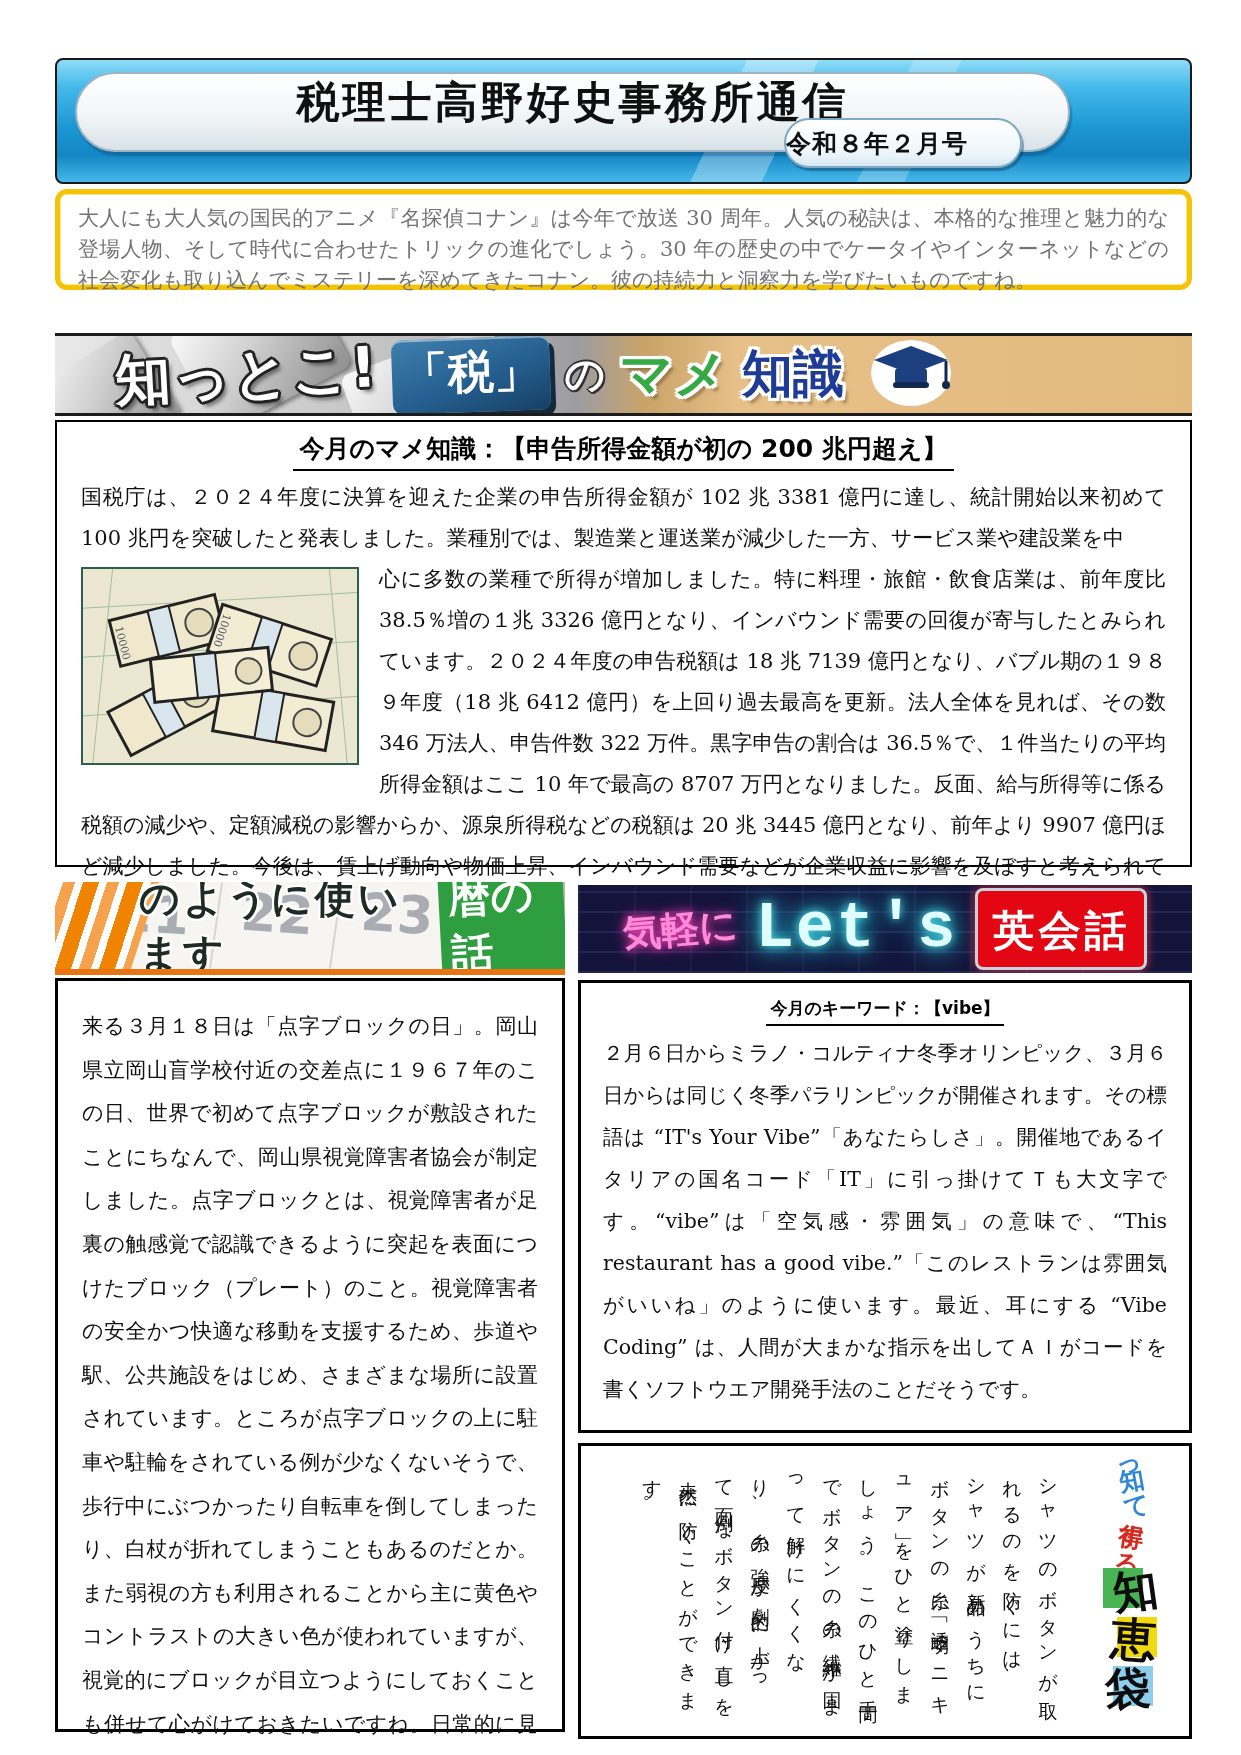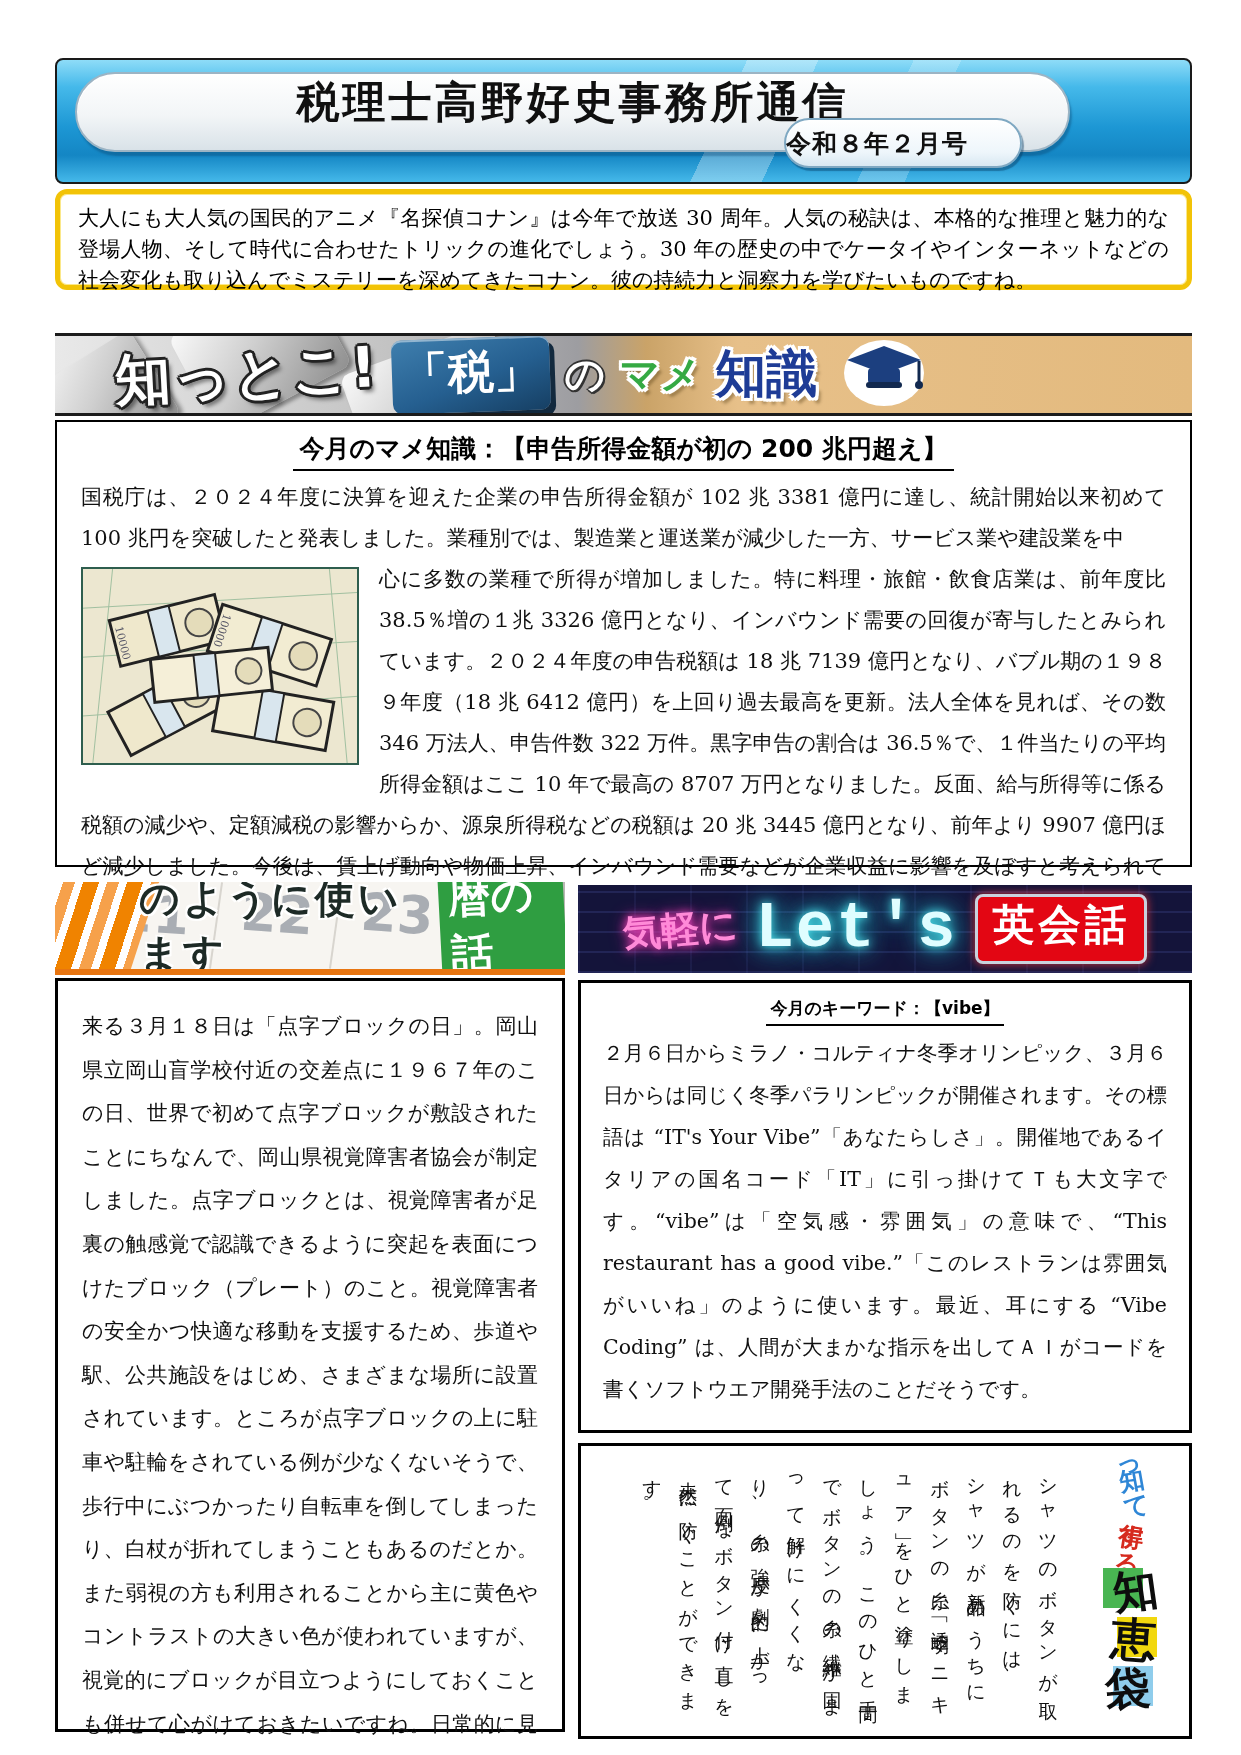--- a/index.html
+++ b/index.html
@@ -24,21 +24,21 @@
     border:2px solid #7fa8c2; border-radius:28px;
     box-shadow:2px 3px 1px rgba(6,60,100,.45), inset 0 1px 0 #fff;
     display:flex; align-items:center; }
   .issue-badge .issue { font-family:"DejaVu Sans","Liberation Sans",sans-serif; font-weight:bold;
     font-size:25px; color:#101010; letter-spacing:1px; }
 
   
   .intro-box { position:absolute; left:55px; top:189px; width:1137px; height:101px;
     background:#ffffff; border:5px solid #f2c307; border-radius:12px;
     box-shadow:inset 0 0 0 1px #fbe88a; padding:9px 18px; }
-  .intro-box .intro-text { font-size:21px; line-height:31px; color:#000000; text-align:justify; }
+  .intro-box .intro-text { font-size:21px; line-height:31px; color:#737373; text-align:justify; }
 
   
   .tax-banner { position:absolute; left:55px; top:333px; width:1137px; height:83px;
     background:linear-gradient(90deg,#e9e9e9 0%,#c2c2c2 30%,#9d9da1 46%,#caa368 52%,#e7c089 60%,#e3ba7e 100%);
     border-top:3px solid #1c1c1c; border-bottom:3px solid #1c1c1c; overflow:hidden; }
   .key-shape { position:absolute; border-radius:10px;
     background:linear-gradient(145deg,#fafafa 0%,#cfcfcf 45%,#8f8f8f 100%);
     box-shadow:3px 4px 4px rgba(0,0,0,.35); }
   .k1 { width:150px; height:110px; left:130px; top:-40px; transform:rotate(-28deg); }
   .k2 { width:160px; height:120px; left:300px; top:10px; transform:rotate(-20deg); }
@@ -46,21 +46,21 @@
   .tax-banner-row { position:absolute; inset:0; display:flex; align-items:center; gap:14px; padding-left:60px; }
   .tb-shittoko { font-family:"DejaVu Sans","Liberation Sans",sans-serif; font-weight:bold; font-size:56px;
     color:#ffffff; letter-spacing:2px; transform:rotate(-3deg);
     text-shadow:-3px 0 #222,3px 0 #222,0 -3px #222,0 3px #222,-2px -2px #222,2px 2px #222,2px -2px #222,-2px 2px #222,4px 5px 4px rgba(0,0,0,.5); }
   .tb-keycap { background:linear-gradient(160deg,#3f7fae 0%,#255f90 55%,#163f63 100%);
     border-radius:10px; padding:4px 10px 8px 10px; box-shadow:5px 6px 0 #12293e, inset 0 2px 0 rgba(255,255,255,.45);
     transform:rotate(-2deg); }
   .tb-keycap span { font-family:"DejaVu Sans","Liberation Sans",sans-serif; font-weight:bold; font-size:46px; color:#ffffff; }
   .tb-no { font-family:"DejaVu Sans","Liberation Sans",sans-serif; font-weight:bold; font-size:40px; color:#ffffff;
     text-shadow:-2px 0 #333,2px 0 #333,0 -2px #333,0 2px #333,2px 2px #333; }
-  .tb-mame { font-family:"DejaVu Sans","Liberation Sans",sans-serif; font-weight:bold; font-size:40px; color:#35a943;
+  .tb-mame { font-family:"DejaVu Sans","Liberation Sans",sans-serif; font-weight:bold; font-size:53px; color:#35a943;
     text-shadow:-3px 0 #fff,3px 0 #fff,0 -3px #fff,0 3px #fff,3px 3px #fff,-3px 3px #fff,3px -3px #fff,-3px -3px #fff,5px 6px 3px rgba(60,40,0,.35); }
   .tb-chishiki { font-family:"DejaVu Sans","Liberation Sans",sans-serif; font-weight:bold; font-size:51px; color:#1e3c96;
     text-shadow:-3px 0 #fff,3px 0 #fff,0 -3px #fff,0 3px #fff,3px 3px #fff,-3px 3px #fff,3px -3px #fff,-3px -3px #fff,5px 6px 3px rgba(60,40,0,.35); }
   .cap-wrap { margin-left:10px; }
 
   
   .tax-article { position:absolute; left:55px; top:420px; width:1137px; height:447px;
     background:#fff; border:2px solid #000; padding:10px 24px 8px 24px; }
   .tax-article .heading-line { text-align:center; margin-bottom:6px; }
   .article-heading { display:inline-block; font-family:"DejaVu Sans","Liberation Sans",sans-serif;
@@ -93,21 +93,21 @@
   .english-banner { position:absolute; left:578px; top:885px; width:614px; height:88px;
     background:#14143a; overflow:hidden;
     background-image:repeating-linear-gradient(0deg, rgba(120,140,255,.14) 0 2px, transparent 2px 20px),
       repeating-linear-gradient(90deg, rgba(120,140,255,.08) 0 2px, transparent 2px 56px);
     display:flex; align-items:center; justify-content:center; gap:18px; }
   .en-kigaru { color:#ff8ad8; font-family:"DejaVu Sans","Liberation Sans",sans-serif; font-weight:bold;
     font-size:38px; transform:rotate(-5deg); text-shadow:0 0 8px #ff49c1,0 0 16px #c02090; }
   .en-lets { color:#dffdff; font-family:Liberation Mono, monospace; font-weight:bold;
     font-size:64px; letter-spacing:2px; text-shadow:0 0 10px #50e5ee,0 0 22px #1fb6c8,0 0 34px #1fb6c8; }
   .en-eikaiwa { background:#e30613; color:#ffffff; font-family:"DejaVu Sans","Liberation Sans",sans-serif;
-    font-weight:bold; font-size:42px; padding:0 14px 8px 14px; border:3px solid #c9d2de; border-radius:8px;
+    font-weight:bold; font-size:42px; padding:12px 14px 8px 14px; border:3px solid #c9d2de; border-radius:8px;
     box-shadow:0 0 10px rgba(255,60,60,.8); letter-spacing:4px; }
 
   
   .vibe-box { position:absolute; left:578px; top:980px; width:614px; height:453px;
     background:#fff; border:3px solid #000; padding:14px 22px; }
   .vibe-box .heading-line { text-align:center; margin-bottom:6px; }
   .vibe-heading { display:inline-block; font-family:"DejaVu Sans","Liberation Sans",sans-serif;
     font-weight:bold; font-size:17px; color:#000; border-bottom:2px solid #000; padding:0 4px 4px 4px; }
   .vibe-body { font-size:20.5px; line-height:42px; color:#101010; text-align:justify; }
 

